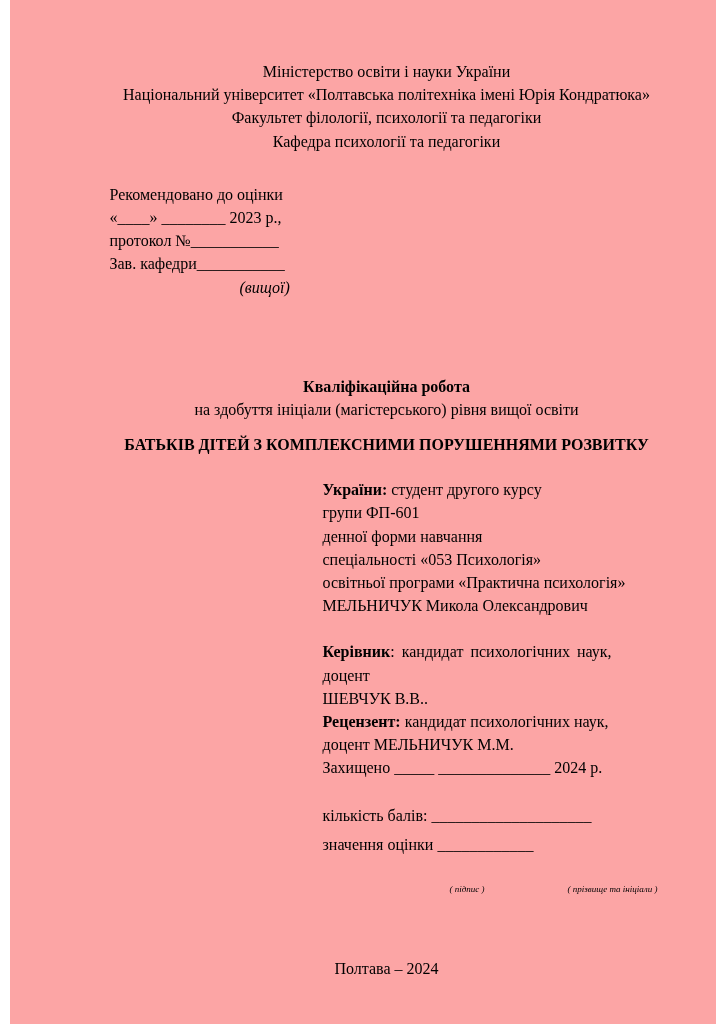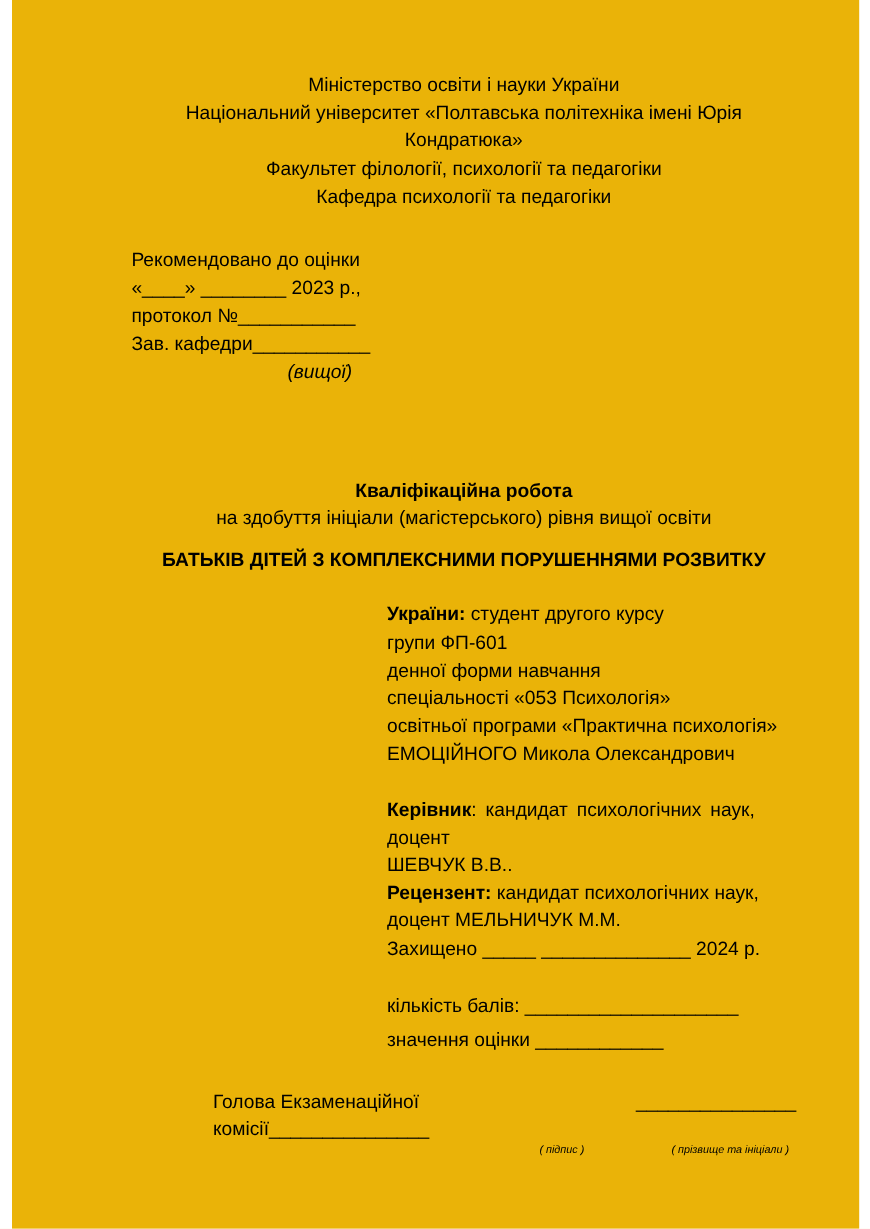--- a/index.html
+++ b/index.html
@@ -1,23 +1,23 @@
 <!DOCTYPE html>
 <html><head>
 <meta charset="utf-8">
 <style>
   * { margin: 0; padding: 0; box-sizing: border-box; }
   html, body { background: #ffffff; }
   .page {
     width: 706px;
     height: 1024px;
     margin: 0 auto;
-    background: #eab308;
+    background: #fca5a5;
     color: #000000;
-    font-family: Liberation Sans, sans-serif;
+    font-family: Liberation Serif, serif;
     font-size: 16px;
     line-height: 1.45;
     position: relative;
     overflow: hidden;
   }
   .content { padding: 60px 52px 0 100px; }
   .bold { font-weight: bold; }
 
   .uni-header { text-align: center; }
 
@@ -90,41 +90,37 @@
     <div class="title-block">
       <div>БАТЬКІВ ДІТЕЙ З КОМПЛЕКСНИМИ ПОРУШЕННЯМИ РОЗВИТКУ</div>
     </div>
 
     <div class="right-col">
       <div><span class="bold">України:</span><span> студент другого курсу</span></div>
       <div>групи ФП-601</div>
       <div>денної форми навчання</div>
       <div>спеціальності «053 Психологія»</div>
       <div>освітньої програми «Практична психологія»</div>
-      <div>ЕМОЦІЙНОГО Микола Олександрович</div>
+      <div>МЕЛЬНИЧУК Микола Олександрович</div>
     </div>
 
     <div class="supervision">
       <div class="justified"><span class="bold">Керівник</span><span>: кандидат психологічних наук, доцент</span></div>
       <div>ШЕВЧУК В.В..</div>
       <div><span class="bold">Рецензент:</span><span> кандидат психологічних наук,</span></div>
       <div>доцент МЕЛЬНИЧУК М.М.</div>
       <div>Захищено _____ ______________ 2024 р.</div>
     </div>
 
     <div class="grading">
       <div class="line">кількість балів: ____________________</div>
       <div class="line">значення оцінки ____________</div>
     </div>
 
     <div class="commission">
-      <div class="commission-line">
-        <span>Голова Екзаменаційної комісії_______________</span>
-        <span>_______________</span>
-      </div>
       <div class="caption-row">
         <span class="cap1">( підпис )</span>
         <span class="cap2">( прізвище та ініціали )</span>
       </div>
     </div>
 
     <div class="footer">
       <span>Полтава – 2024</span>
     </div>
 

